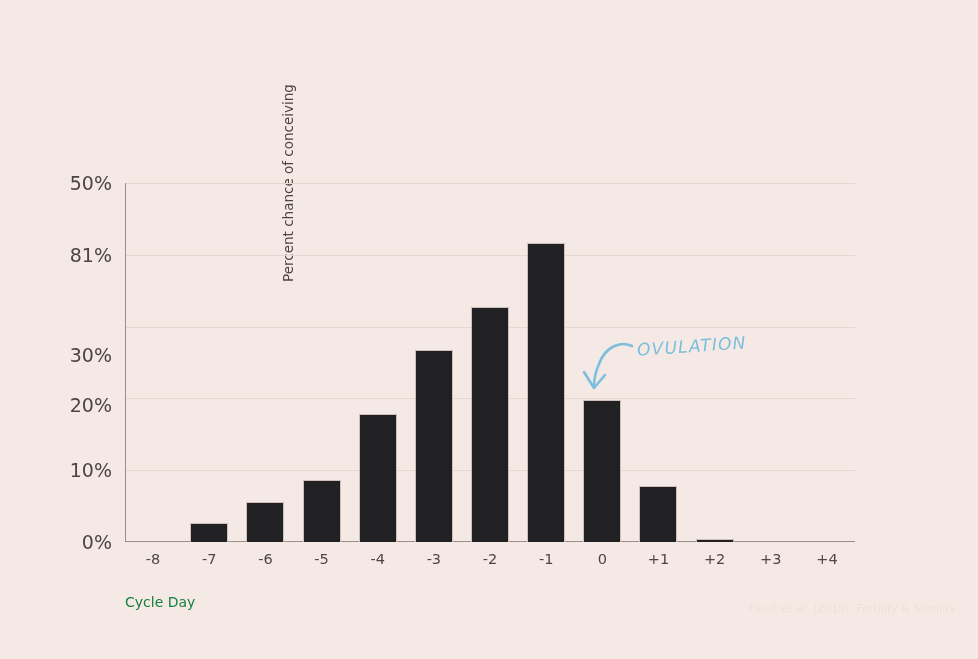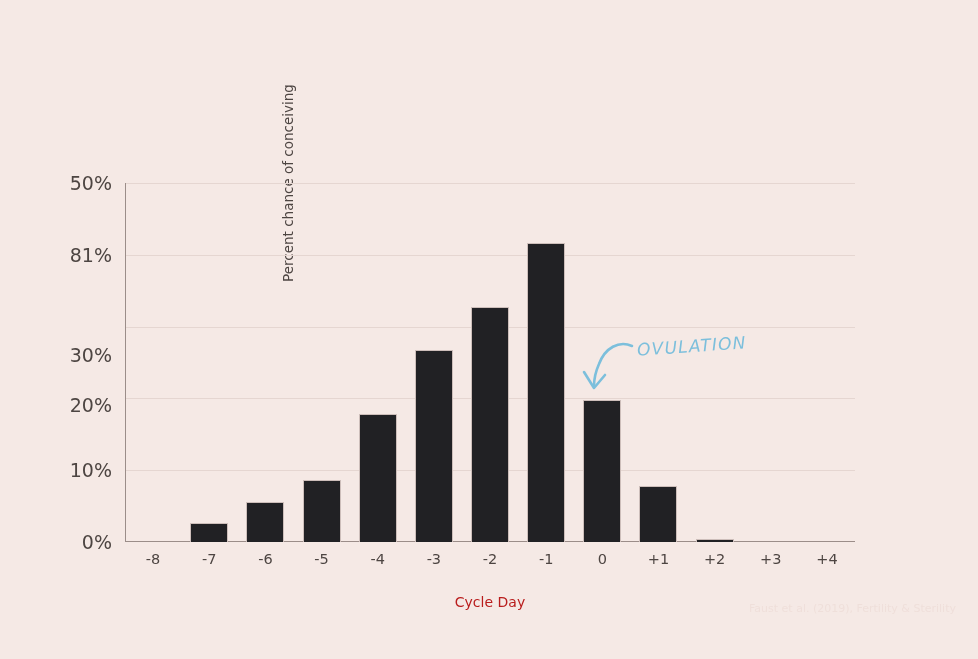--- a/index.html
+++ b/index.html
@@ -140,23 +140,23 @@
     font-size: 14.5px;
     color: #4d4542;
     font-family: "DejaVu Sans", sans-serif;
   }
 
   #xlabel {
     position: absolute;
     left: 125px;
     top: 594px;
     width: 730px;
-    text-align: center;
+    text-align: left;
     font-size: 14px;
-    color: #b91c1c;
+    color: #15803d;
     font-family: "DejaVu Sans", sans-serif;
   }
 
   
   #annotation {
     position: absolute;
     left: 575px;
     top: 328px;
     width: 200px;
     height: 70px;

